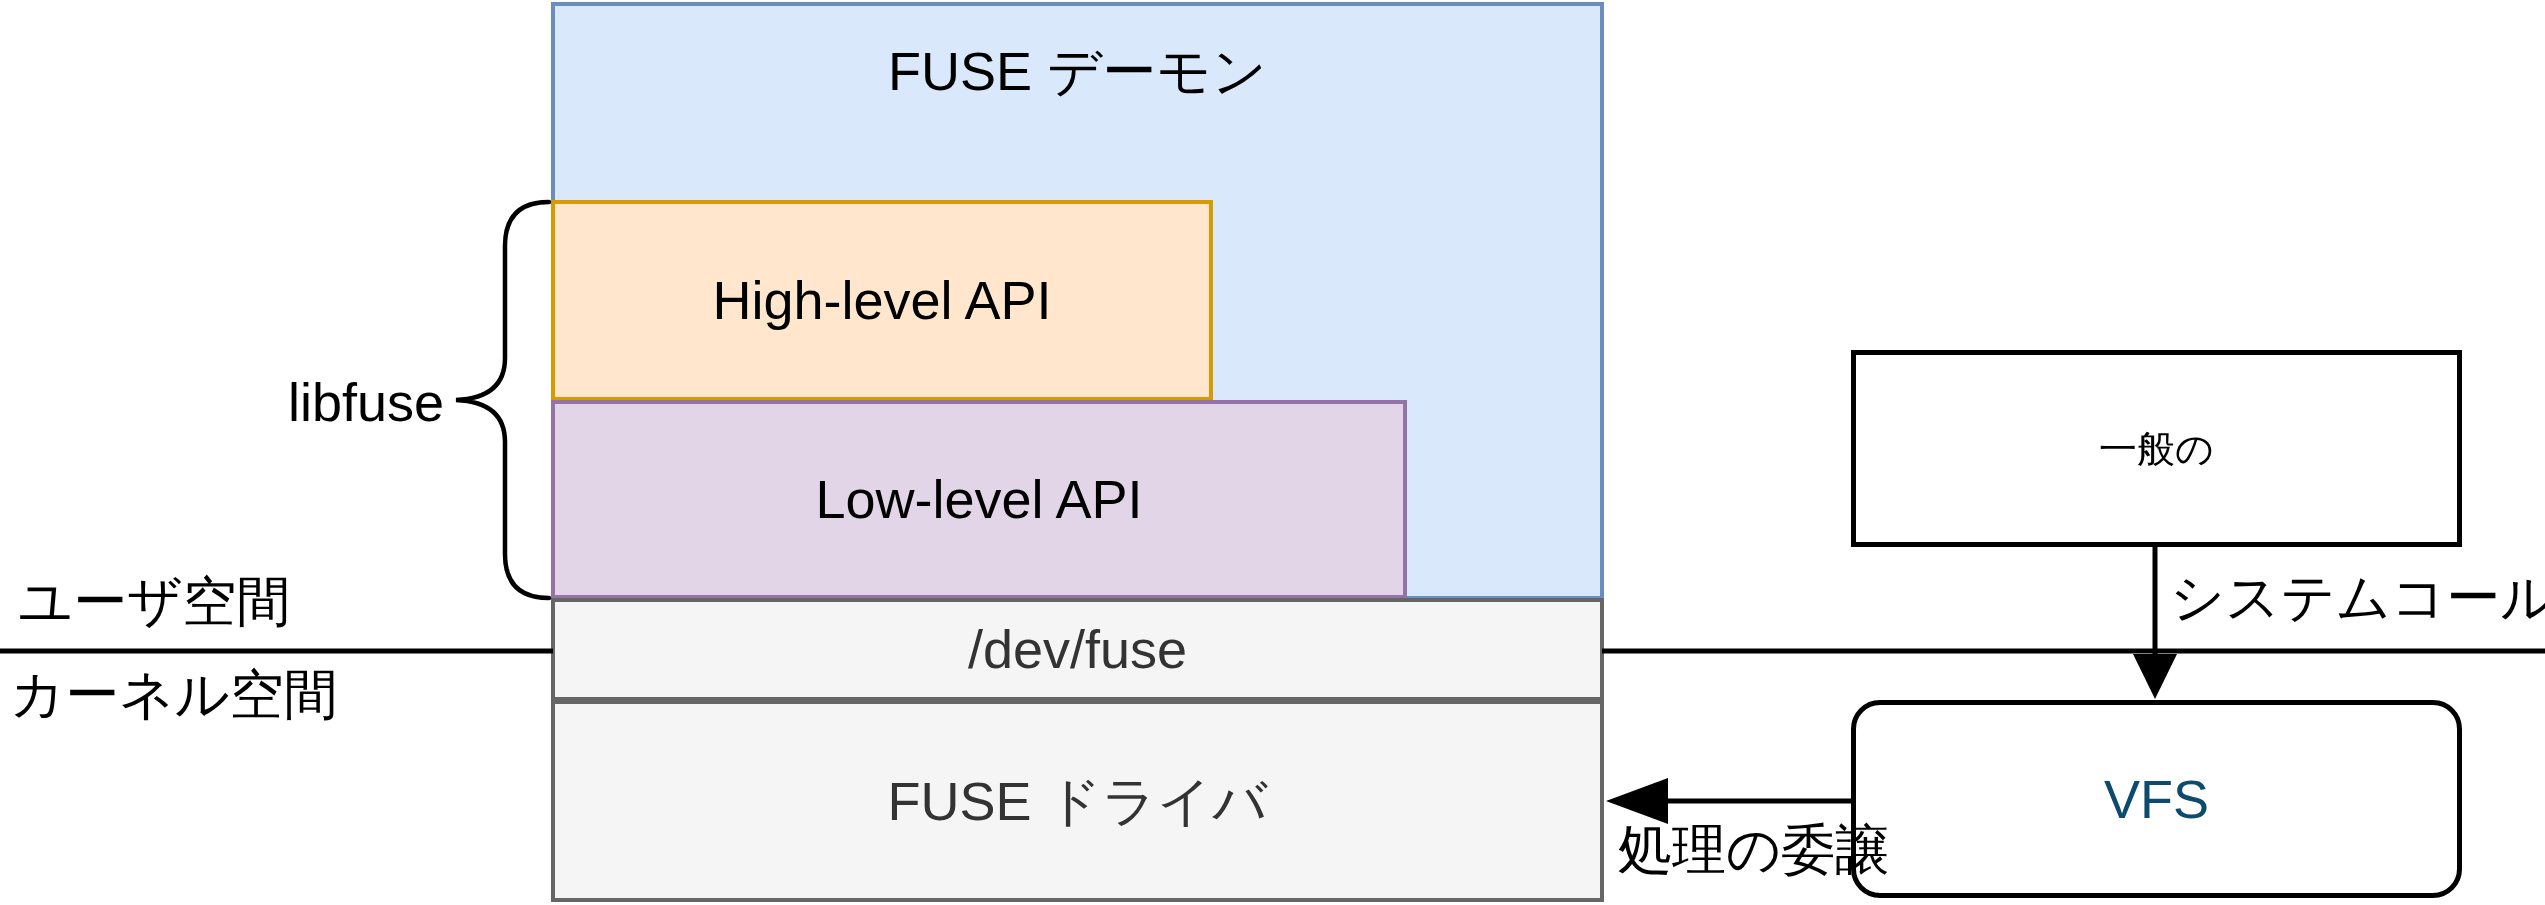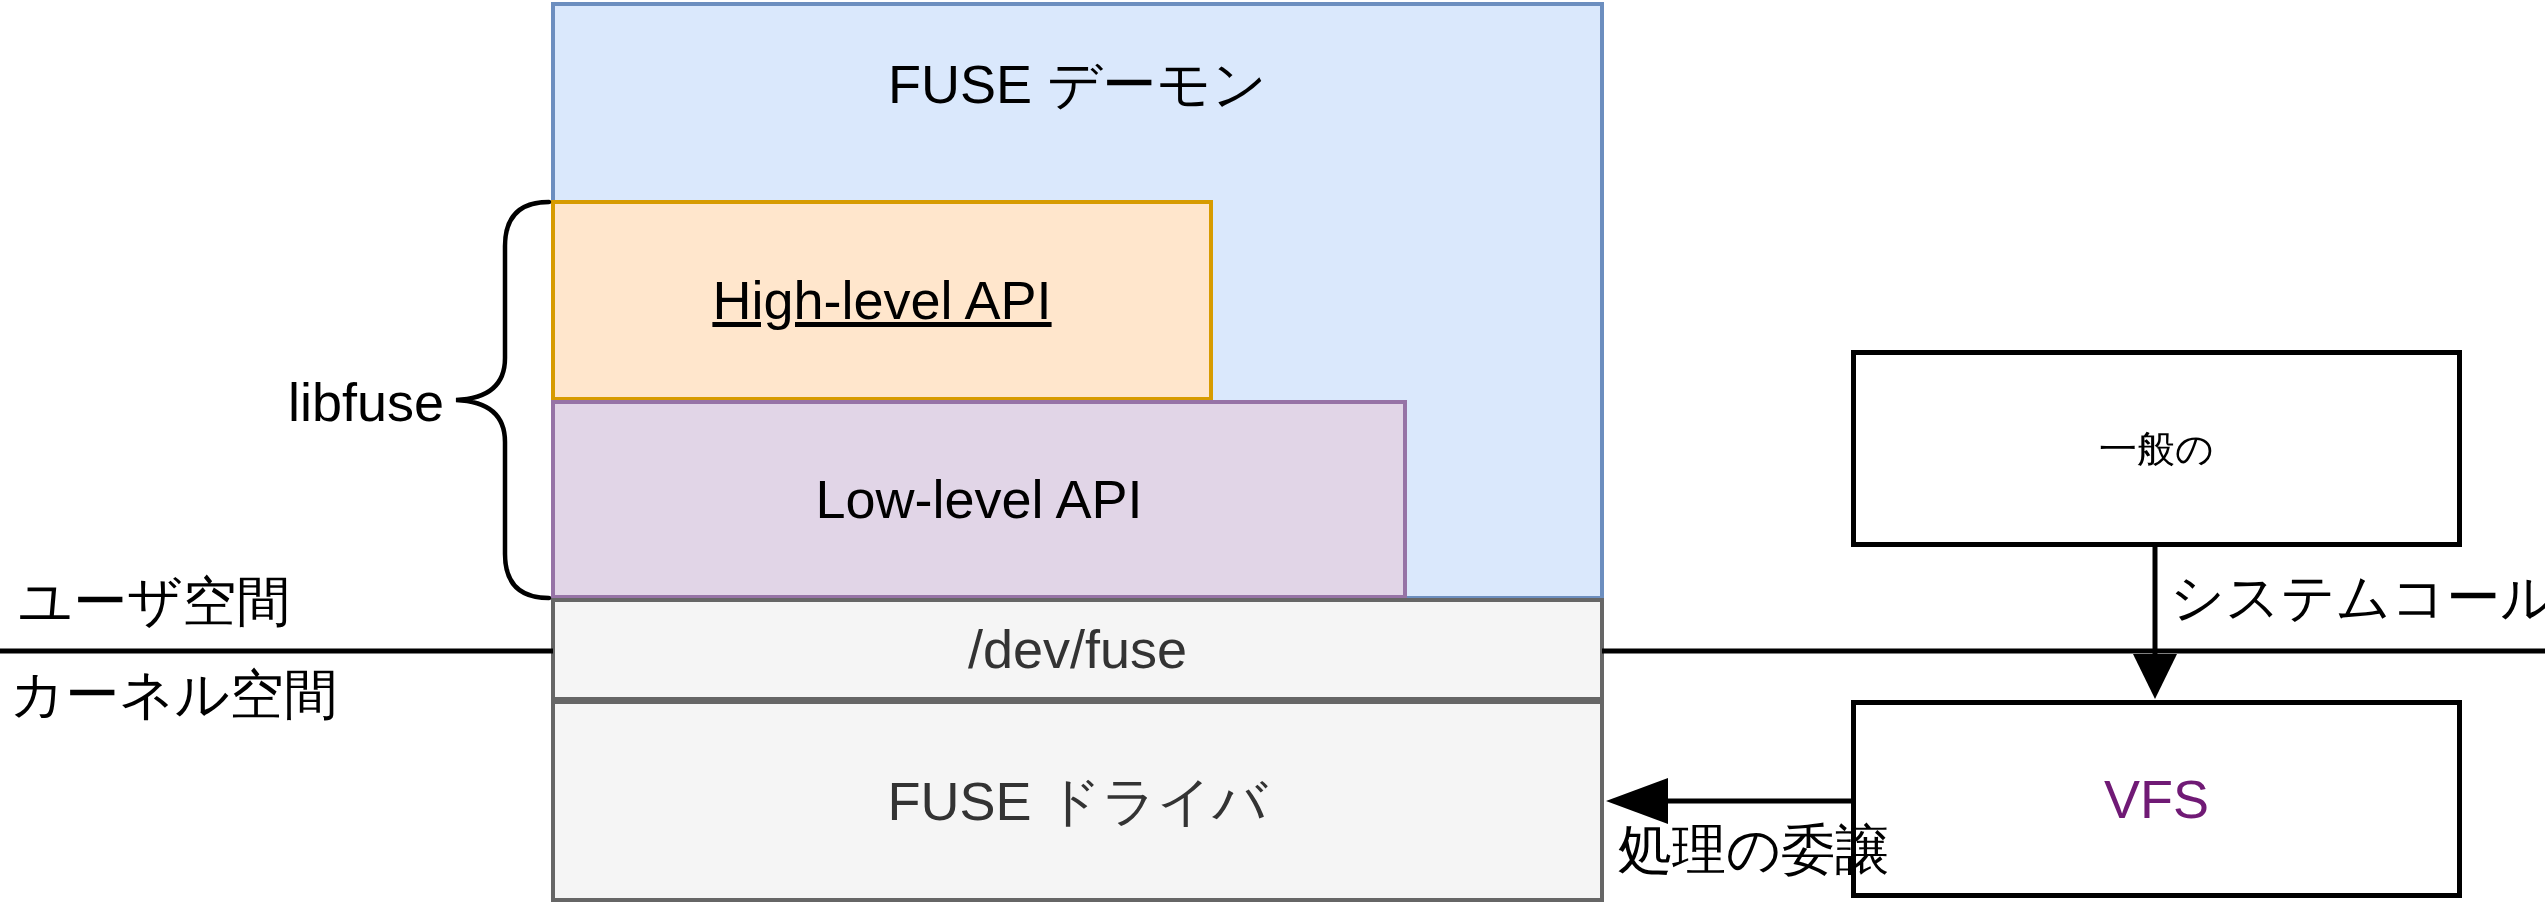--- a/index.html
+++ b/index.html
@@ -19,22 +19,22 @@
     display: flex;
     align-items: center;
     justify-content: center;
     text-align: center;
     color: #000000;
     font-size: 54px;
     line-height: 1.2;
   }
   
   .fuse-daemon   { left: 551px; top: 2px;   width: 1053px; height: 598px; justify-content: center; align-items: flex-start; }
-  .fuse-daemon .box-label { margin-top: 46px; }
-  .high-level    { left: 551px; top: 200px; width: 662px;  height: 201px; text-decoration: underline; }
+  .fuse-daemon .box-label { margin-top: 33px; }
+  .high-level    { left: 551px; top: 200px; width: 662px;  height: 201px; }
   .low-level     { left: 551px; top: 400px; width: 856px;  height: 199px; }
   .dev-fuse      { left: 551px; top: 598px; width: 1053px; height: 103px; }
   .fuse-driver   { left: 551px; top: 700px; width: 1053px; height: 202px; }
   
   .general-app   { left: 1851px; top: 350px; width: 611px; height: 197px; border-width: 5px; flex-direction: column; font-size: 38px; line-height: 70px; }
   .vfs-box       { left: 1851px; top: 700px; width: 611px; height: 198px; border-width: 5px; }
   
   .anno {
     position: absolute;
     color: #000000;
@@ -80,21 +80,21 @@
   </div>
 
   <div class="box fuse-driver" style="background-color: rgb(245, 245, 245); border-color: rgb(102, 102, 102); color: rgb(51, 51, 51); text-align: right;">
     <div class="box-label">FUSE ドライバ</div>
   </div>
 
   <div class="box general-app" style="background-color: rgb(255, 255, 255); border-color: rgb(0, 0, 0); color: rgb(0, 0, 0);">
     <div class="box-label">一般の</div>
   </div>
 
-  <div class="box vfs-box" style="background-color: rgb(255, 255, 255); border-color: rgb(0, 0, 0); color: #701a75;">
+  <div class="box vfs-box" style="background-color: rgb(255, 255, 255); border-color: rgb(0, 0, 0); color: #0c4a6e; border-radius: 29px;">
     <div class="box-label">VFS</div>
   </div>
 
   <div class="anno user-space">ユーザ空間</div>
 
   <div class="anno libfuse-label">libfuse</div>
 
   <div class="anno kernel-space">カーネル空間</div>
 
   <div class="anno system-call">システムコール</div>

